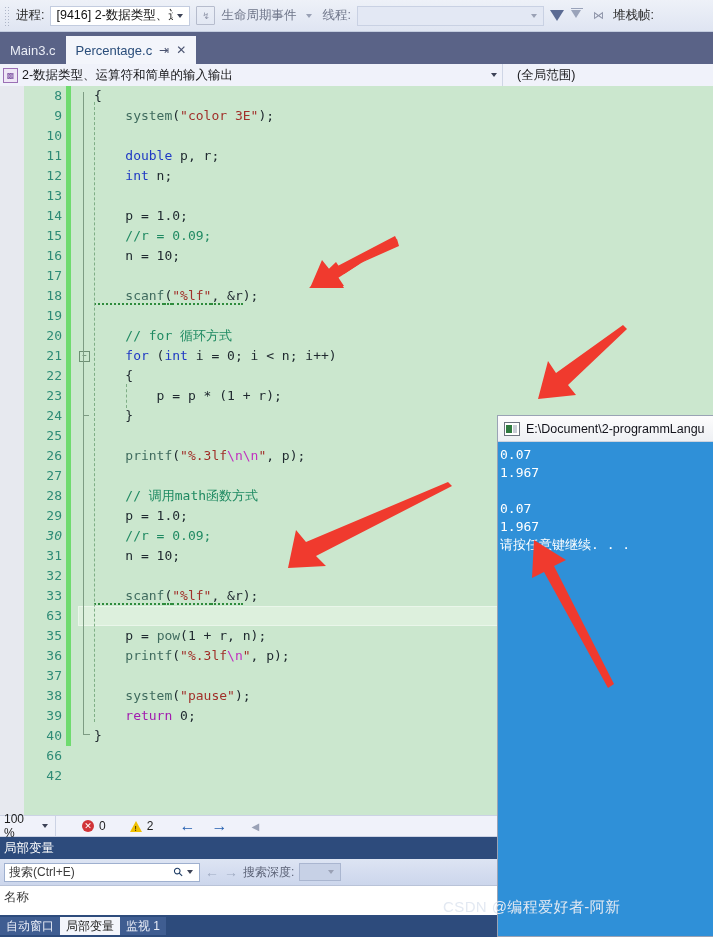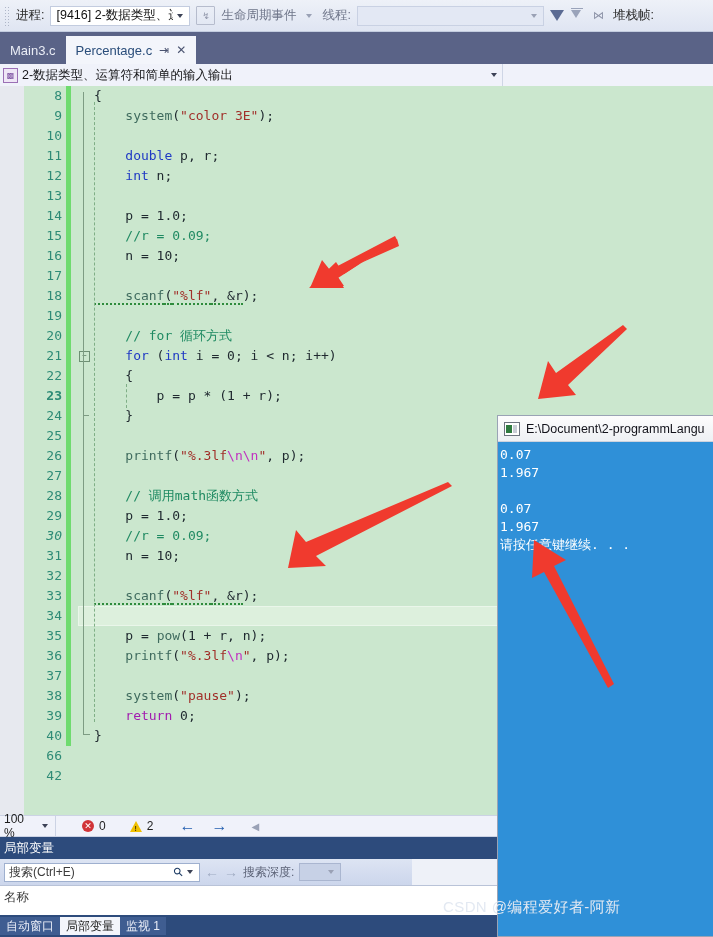--- a/index.html
+++ b/index.html
@@ -99,21 +99,21 @@
   .warn-tri:after{content:"!";position:absolute;left:-1.5px;top:3px;font-size:8px;color:#5a4500;font-weight:bold;}
   .arrowbtn{font-size:16px;color:#2560b0;}
   .sgrip{font-size:10px;color:#9aa2b6;}
   
   #locals-title{
     position:absolute;left:0;top:837px;width:497px;height:22px;
     background:#2d4b7c;color:#fff;font-size:12.5px;display:flex;align-items:center;
     padding-left:4px;box-sizing:border-box;
   }
   #locals-search{
-    position:absolute;left:0;top:859px;width:412px;height:26px;
+    position:absolute;left:0;top:859px;width:497px;height:26px;
     background:linear-gradient(#dde4f3,#ccd6ec);display:flex;align-items:center;
     padding:0 4px;box-sizing:border-box;gap:5px;
   }
   .search-field{width:196px;height:19px;background:#fff;border:1px solid #9fb0cf;
      display:flex;align-items:center;padding:0 2px 0 4px;box-sizing:border-box;}
   .search-ph{flex:1;font-size:12px;color:#3c3c3c;white-space:nowrap;}
   .mag{font-size:12px;color:#1b3a63;transform:rotate(-45deg);display:inline-block;}
   .nav-arrow{font-size:14px;color:#a0abc2;}
   .depth-label{font-size:12px;color:#5d6478;}
   .depth-combo{width:42px;height:18px;background:#c7d1e6;border:1px solid #aab6d0;
@@ -194,20 +194,23 @@
     <span class="pin">⇥</span>
     <span class="xclose">✕</span>
   </div>
 </div>
 
 <div id="breadcrumb">
   <div class="bc-left">
     <div class="bc-icon">▩</div>
     <span class="bc-text">2-数据类型、运算符和简单的输入输出</span>
     <div class="caret bc-caret"></div>
+  </div>
+  <div class="bc-right">
+    <span>(全局范围)</span>
   </div>
 </div>
 
 <div id="editor">
   <div id="gutter-bg"></div>
   <div id="changebar"></div>
   <div id="code-surface">
       <div class="lnum" style="top: 0px;">8</div>
       <div class="code-line" style="top: 0px; left: 94px;"><span class="pln">{</span></div>
       <div class="lnum" style="top: 20px;">9</div>
@@ -231,21 +234,21 @@
       <div class="lnum" style="top: 200px;">18</div>
       <div class="code-line" style="top: 200px; left: 94px;"><span class="fn squig">    scanf</span><span class="pln squig">(</span><span class="str squig">"%lf"</span><span class="pln squig">, &amp;r</span><span class="pln">);</span></div>
       <div class="lnum" style="top: 220px;">19</div>
       <div class="code-line" style="top: 220px; left: 94px;"></div>
       <div class="lnum" style="top: 240px;">20</div>
       <div class="code-line" style="top: 240px; left: 94px;"><span class="com">    // for 循环方式</span></div>
       <div class="lnum" style="top: 260px;">21</div>
       <div class="code-line" style="top: 260px; left: 94px;"><span class="kw">    for</span><span class="pln"> (</span><span class="kw">int</span><span class="pln"> i = 0; i &lt; n; i++)</span></div>
       <div class="lnum" style="top: 280px;">22</div>
       <div class="code-line" style="top: 280px; left: 94px;"><span class="pln">    {</span></div>
-      <div class="lnum" style="top: 300px; font-weight: bold;">23</div>
+      <div class="lnum" style="top: 300px;">23</div>
       <div class="code-line" style="top: 300px; left: 94px;"><span class="pln">        p = p * (1 + r);</span></div>
       <div class="lnum" style="top: 320px;">24</div>
       <div class="code-line" style="top: 320px; left: 94px;"><span class="pln">    }</span></div>
       <div class="lnum" style="top: 340px;">25</div>
       <div class="code-line" style="top: 340px; left: 94px;"></div>
       <div class="lnum" style="top: 360px;">26</div>
       <div class="code-line" style="top: 360px; left: 94px;"><span class="fn">    printf</span><span class="pln">(</span><span class="str">"%.3lf</span><span class="esc">\n\n</span><span class="str">"</span><span class="pln">, p);</span></div>
       <div class="lnum" style="top: 380px;">27</div>
       <div class="code-line" style="top: 380px; left: 94px;"></div>
       <div class="lnum" style="top: 400px;">28</div>
@@ -254,21 +257,21 @@
       <div class="code-line" style="top: 420px; left: 94px;"><span class="pln">    p = 1.0;</span></div>
       <div class="lnum" style="top: 440px; font-style: italic;">30</div>
       <div class="code-line" style="top: 440px; left: 94px;"><span class="com">    //r = 0.09;</span></div>
       <div class="lnum" style="top: 460px;">31</div>
       <div class="code-line" style="top: 460px; left: 94px;"><span class="pln">    n = 10;</span></div>
       <div class="lnum" style="top: 480px;">32</div>
       <div class="code-line" style="top: 480px; left: 94px;"></div>
       <div class="lnum" style="top: 500px;">33</div>
       <div class="code-line" style="top: 500px; left: 94px;"><span class="fn squig">    scanf</span><span class="pln squig">(</span><span class="str squig">"%lf"</span><span class="pln squig">, &amp;r</span><span class="pln">);</span></div>
       <div class="curline" style="top: 520px;"></div>
-      <div class="lnum" style="top: 520px;">34</div>
+      <div class="lnum" style="top: 520px;">63</div>
       <div class="code-line" style="top: 520px; left: 94px;"></div>
       <div class="lnum" style="top: 540px;">35</div>
       <div class="code-line" style="top: 540px; left: 94px;"><span class="pln">    p = </span><span class="fn">pow</span><span class="pln">(1 + r, n);</span></div>
       <div class="lnum" style="top: 560px;">36</div>
       <div class="code-line" style="top: 560px; left: 94px;"><span class="fn">    printf</span><span class="pln">(</span><span class="str">"%.3lf</span><span class="esc">\n</span><span class="str">"</span><span class="pln">, p);</span></div>
       <div class="lnum" style="top: 580px;">37</div>
       <div class="code-line" style="top: 580px; left: 94px;"></div>
       <div class="lnum" style="top: 600px;">38</div>
       <div class="code-line" style="top: 600px; left: 94px;"><span class="fn">    system</span><span class="pln">(</span><span class="str">"pause"</span><span class="pln">);</span></div>
       <div class="lnum" style="top: 620px;">39</div>

